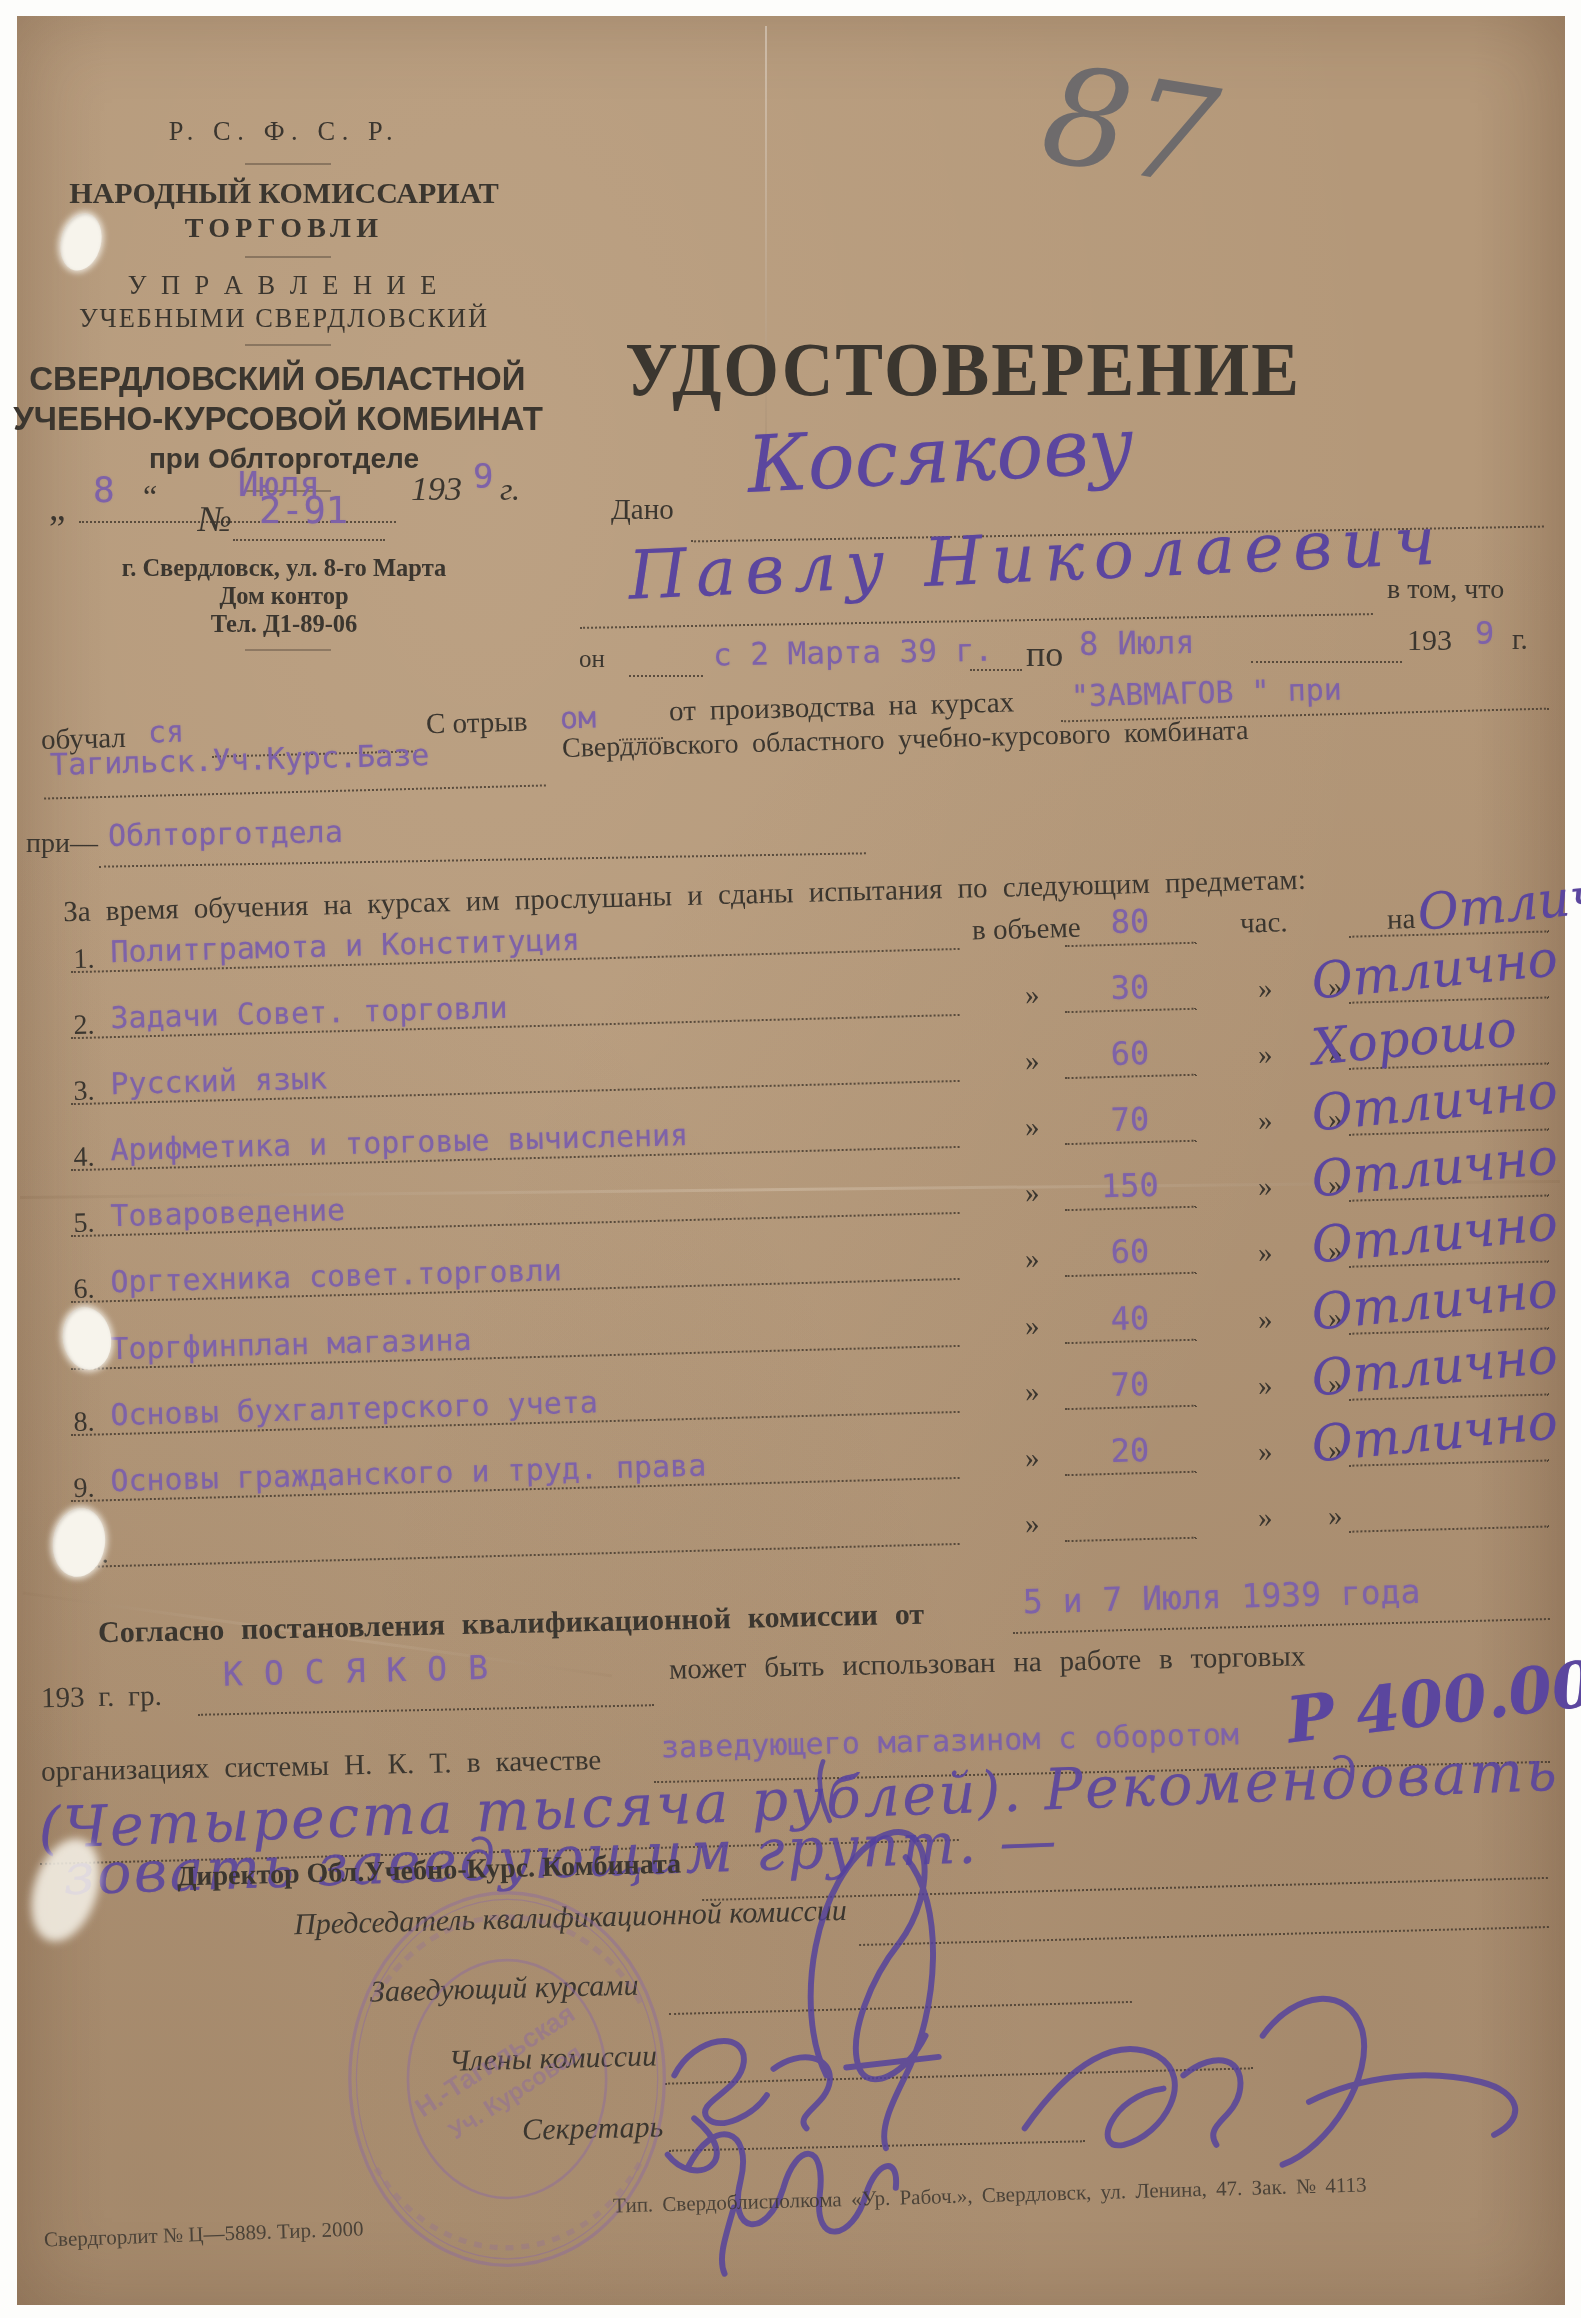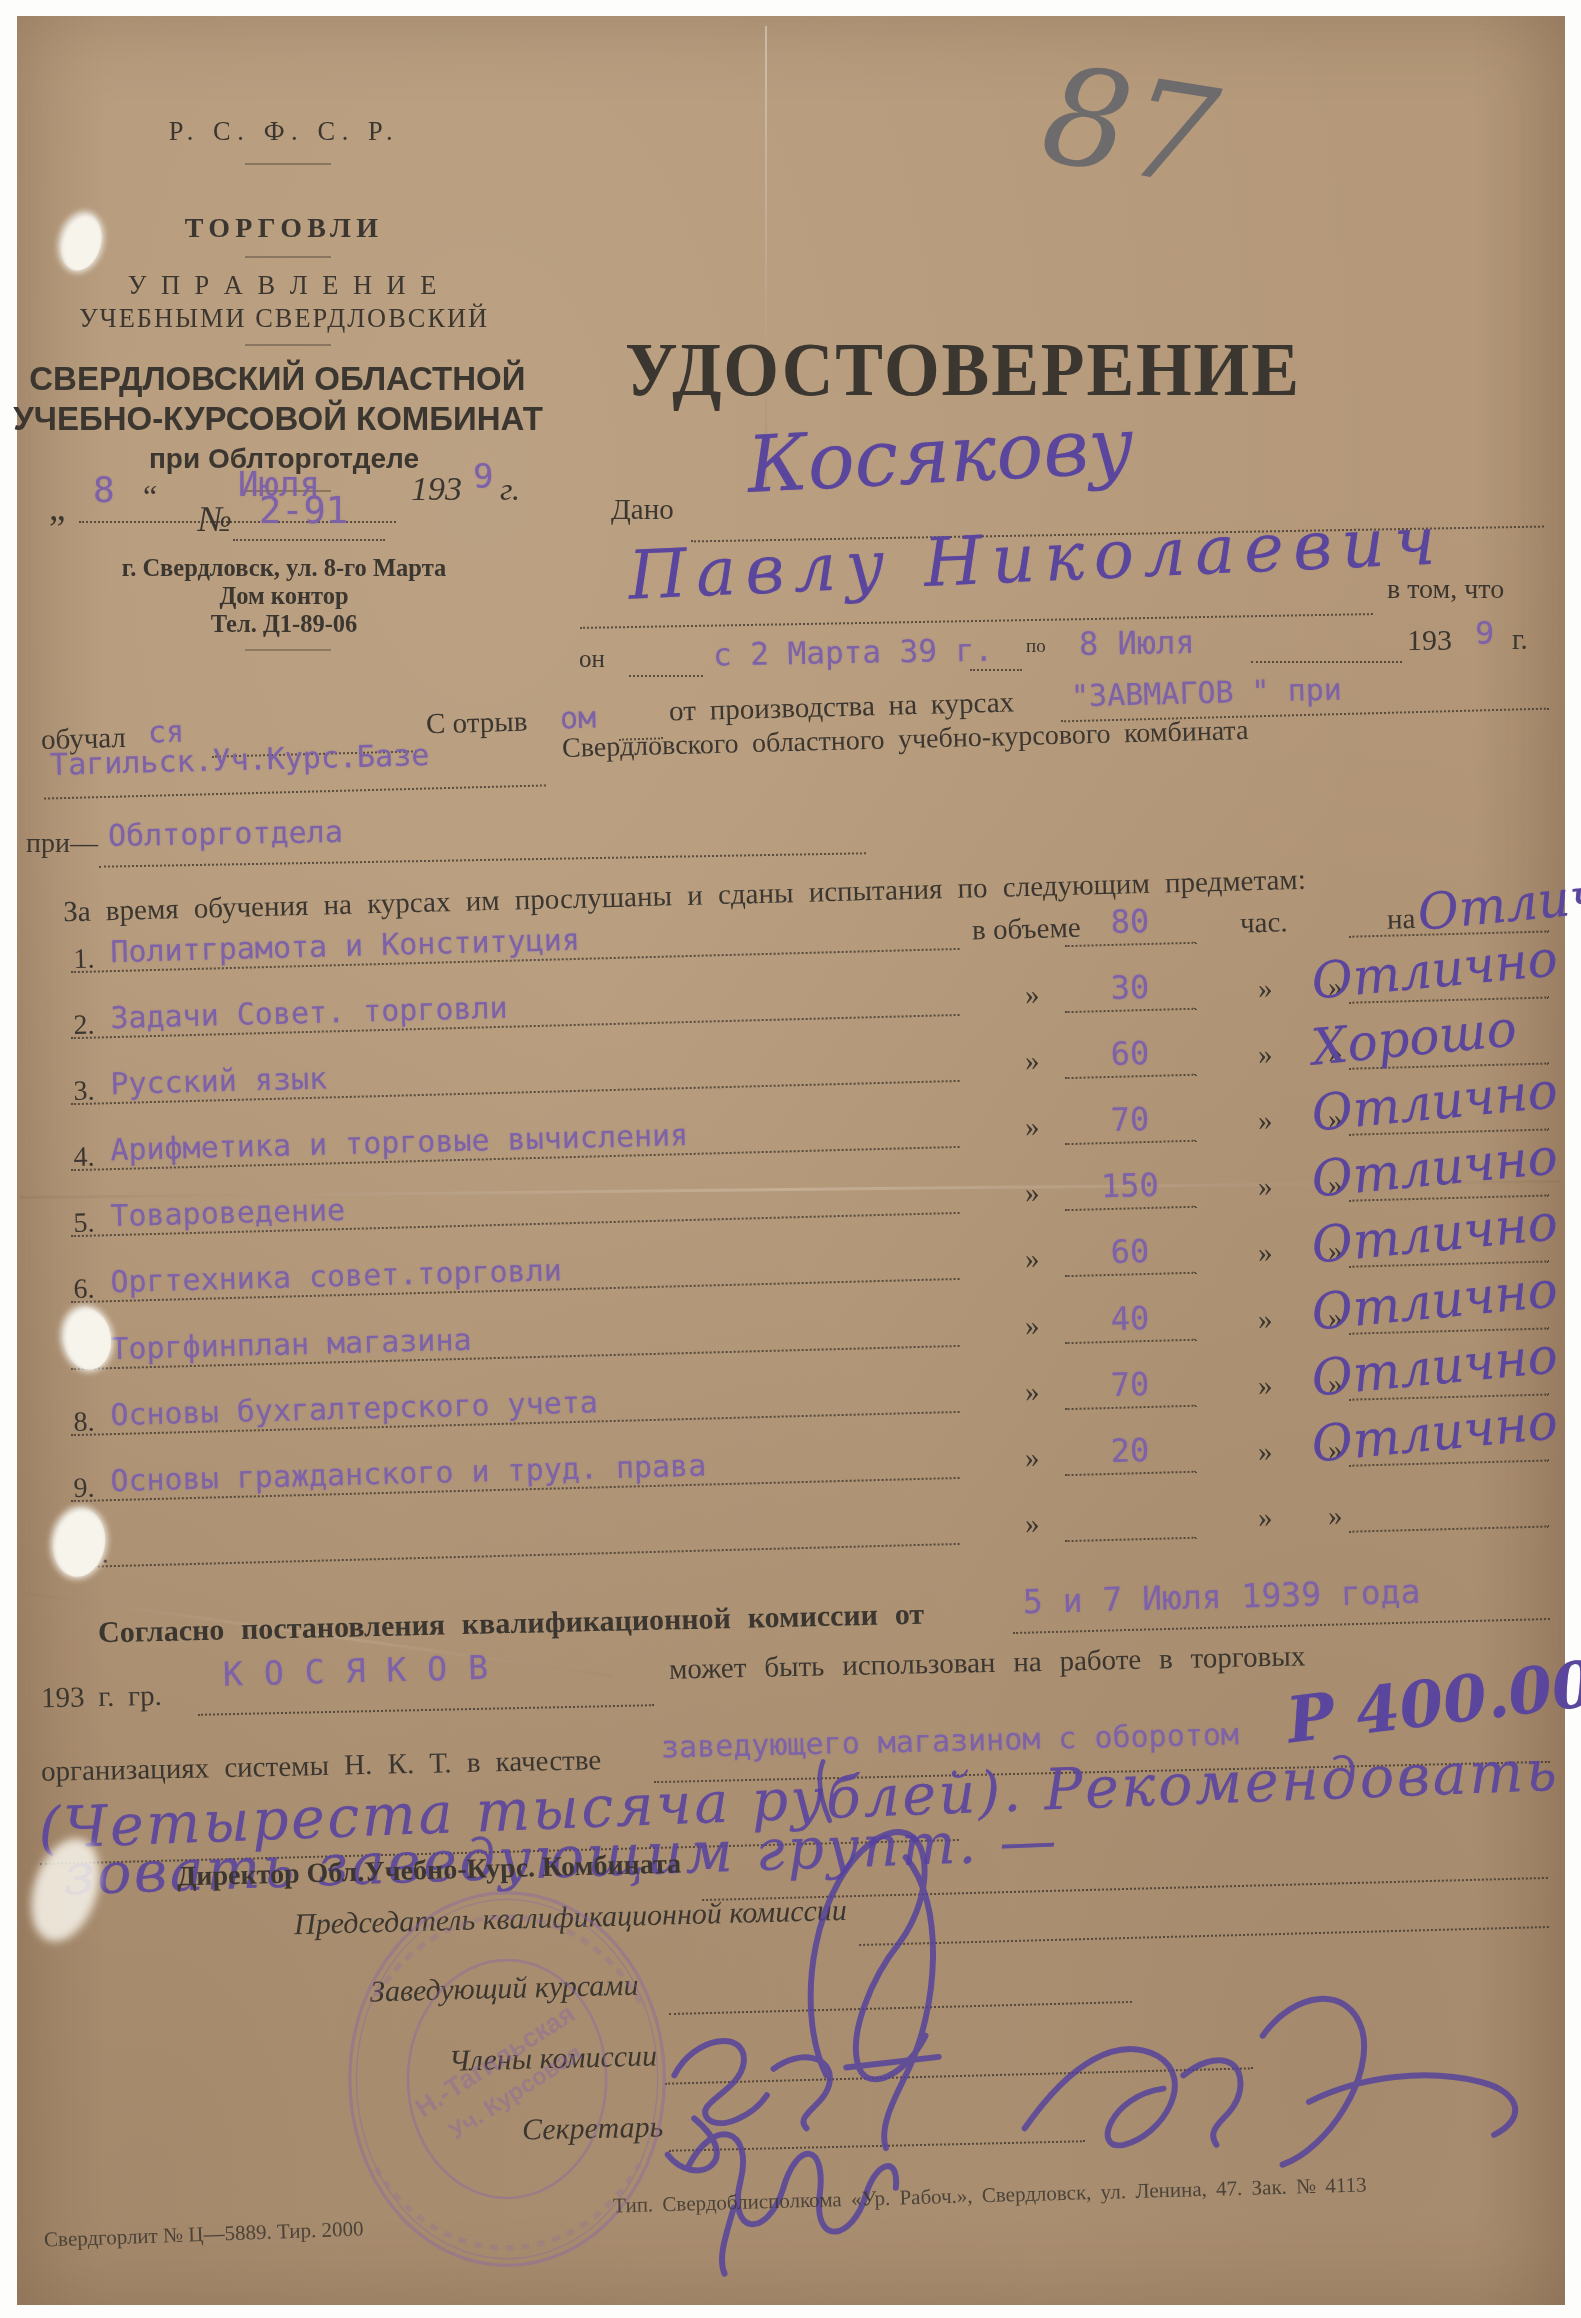--- a/index.html
+++ b/index.html
@@ -59,20 +59,21 @@
   <div class="paper"></div>
 
   <div class="crease-v" style="left:765px;top:26.4px;height:463px;"></div>
   <div class="crease-h" style="left:20px;top:1188px;width:1540px;transform:rotate(-0.6deg);"></div>
   <div class="crease-h" style="left:20px;top:1633px;width:595px;transform:rotate(8deg);opacity:.5;"></div>
 
   <div class="t pencil" style="left:1044px;top:56px;font-size:135px;transform:rotate(9deg);opacity:.8;">87</div>
 
   <div class="t blk ctr hdr" style="left:46px;top:118px;width:476px;font-size:26.4px;letter-spacing:6.6px;">Р. С. Ф. С. Р.</div>
   <div class="rule" style="left:245px;top:163px;width:86px;opacity:.55;"></div>
+  <div class="t blk ctr" style="left:46px;top:177px;width:476px;font-size:30px;font-weight:bold;">НАРОДНЫЙ КОМИССАРИАТ</div>
   <div class="t blk ctr" style="left:46px;top:213px;width:476px;font-size:28px;font-weight:bold;letter-spacing:5.3px;">ТОРГОВЛИ</div>
   <div class="rule" style="left:245px;top:256px;width:86px;opacity:.55;"></div>
   <div class="t blk ctr" style="left:46px;top:272px;width:476px;font-size:26.4px;letter-spacing:4px;">У П Р А В Л Е Н И Е</div>
   <div class="t blk ctr" style="left:46px;top:305px;width:476px;font-size:26.4px;letter-spacing:2px;">УЧЕБНЫМИ СВЕРДЛОВСКИЙ</div>
   <div class="rule" style="left:245px;top:344px;width:86px;opacity:.55;"></div>
   <div class="t blk ctr" style="left:26.4px;top:362px;width:502px;font-size:33px;font-weight:bold;font-family:'Liberation Sans',sans-serif;">СВЕРДЛОВСКИЙ ОБЛАСТНОЙ</div>
   <div class="t blk ctr" style="left:13.2px;top:402px;width:522px;font-size:33px;font-weight:bold;font-family:'Liberation Sans',sans-serif;">УЧЕБНО-КУРСОВОЙ КОМБИНАТ</div>
   <div class="t blk ctr" style="left:46px;top:444px;width:476px;font-size:28px;font-weight:bold;font-family:'Liberation Sans',sans-serif;">при Облторготделе</div>
   <div class="rule" style="left:245px;top:490px;width:86px;opacity:.55;"></div>
 
@@ -101,21 +102,21 @@
   <div class="dots" style="left:691px;top:533px;width:853px;transform:rotate(-1deg);"></div>
 
   <div class="t hw" style="left:628px;top:523px;font-size:67px;letter-spacing:9.3px;transform:rotate(-2.5deg);">Павлу Николаевич</div>
   <div class="t blk" style="left:1387px;top:574px;font-size:28px;">в том, что</div>
   <div class="dots" style="left:580px;top:620px;width:793px;transform:rotate(-1deg);"></div>
 
   <div class="t blk" style="left:579px;top:646px;font-size:25px;">он</div>
   <div class="dots" style="left:629px;top:675px;width:74px;"></div>
   <div class="t typ" style="left:713px;top:636px;font-size:31px;transform:rotate(-1deg);">с 2 Марта 39 г.</div>
   <div class="dots" style="left:970px;top:669px;width:52px;"></div>
-  <div class="t blk" style="left:1026px;top:636px;font-size:19px;">по</div>
+  <div class="t blk" style="left:1026px;top:636px;font-size:36px;">по</div>
   <div class="t typ" style="left:1079px;top:627px;font-size:32px;transform:rotate(-1deg);">8 Июля</div>
   <div class="dots" style="left:1251px;top:661px;width:151px;"></div>
   <div class="t blk" style="left:1407px;top:624px;font-size:30px;">193</div>
   <div class="t typ" style="left:1475px;top:617px;font-size:32px;">9</div>
   <div class="t blk" style="left:1512px;top:624px;font-size:29px;">г.</div>
 
   <div class="t blk" style="left:41px;top:723px;font-size:29px;transform:rotate(-1.5deg);">обучал</div>
   <div class="t typ" style="left:148px;top:716px;font-size:30px;transform:rotate(-1.5deg);">ся</div>
   <div class="dots" style="left:212px;top:753px;width:205px;transform:rotate(-1.5deg);"></div>
   <div class="t blk" style="left:426px;top:707px;font-size:29px;transform:rotate(-1.5deg);">С отрыв</div>

